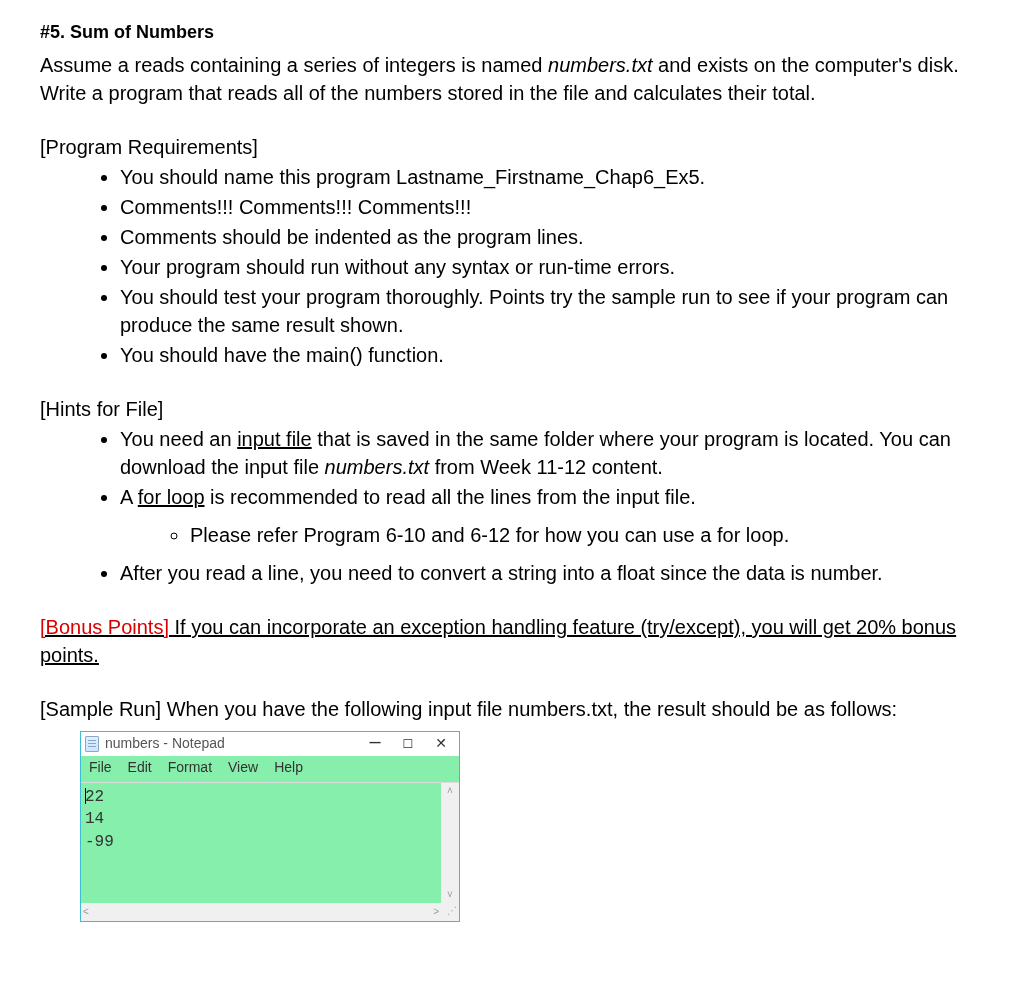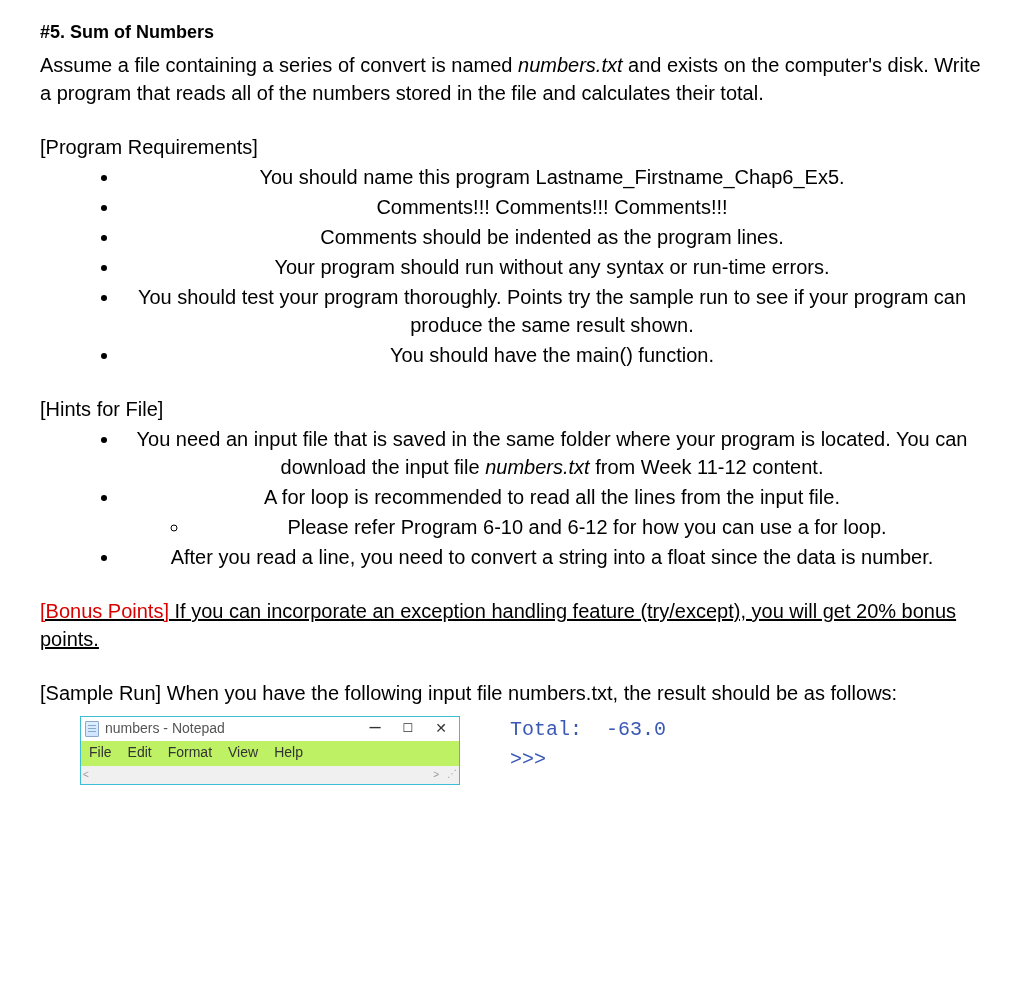--- a/index.html
+++ b/index.html
@@ -15,48 +15,48 @@
     }
     h2 {
       font-size: 18px;
       font-weight: bold;
       margin: 0 0 6px 0;
     }
     .description {
       margin: 0 0 26px 0;
     }
     .italic { font-style: italic; }
-    .underline { }
+    .underline { text-decoration: underline; }
     .section-label { margin: 0 0 2px 0; }
     ul.req-list {
       margin: 0 0 26px 0;
       padding-left: 80px;
       list-style: disc;
     }
-    ul.req-list li { margin: 2px 0; text-align: center; }
+    ul.req-list li { margin: 2px 0; }
     ul.sub-list {
       list-style: circle;
-      margin: 2px 0;
+      margin: 10px 0;
       padding-left: 70px;
     }
     .bonus-label { color: #d90000; }
     .bonus-block { margin: 0 0 26px 0; text-decoration: underline; }
     .sample-label { margin: 0 0 8px 0; }
 
     
     .sample-area {
       display: flex;
       align-items: flex-end;
       gap: 50px;
       margin-left: 40px;
     }
     .notepad-window {
       width: 380px;
       border: 1px solid #3dbcd4;
-      background: #bef264;
+      background: #86efac;
       font-size: 14px;
       color: #333;
     }
     .titlebar {
       display: flex;
       align-items: center;
       height: 24px;
       background: #fff;
       padding: 0 4px;
     }
@@ -154,21 +154,21 @@
       margin-bottom: 10px;
     }
     .py-output .label { white-space: pre; }
   </style>
 </head>
 <body>
 
 <h2>#5. Sum of Numbers</h2>
 
 <p class="description">
-  <span>Assume a file containing a series of convert is named </span><span class="italic">numbers.txt</span><span> and exists on the computer's disk. Write a program that reads all of the numbers stored in the file and calculates their total.</span>
+  <span>Assume a reads containing a series of integers is named </span><span class="italic">numbers.txt</span><span> and exists on the computer's disk. Write a program that reads all of the numbers stored in the file and calculates their total.</span>
 </p>
 
 <p class="section-label">[Program Requirements]</p>
 <ul class="req-list">
   <li>You should name this program Lastname_Firstname_Chap6_Ex5.</li>
   <li>Comments!!! Comments!!! Comments!!!</li>
   <li>Comments should be indented as the program lines.</li>
   <li>Your program should run without any syntax or run-time errors.</li>
   <li>You should test your program thoroughly. Points try the sample run to see if your program can produce the same result shown.</li>
   <li>You should have the main() function.</li>
@@ -205,26 +205,31 @@
         <span class="win-btn win-close">✕</span>
       </div>
     </div>
     <div class="menubar">
       <span>File</span>
       <span>Edit</span>
       <span>Format</span>
       <span>View</span>
       <span>Help</span>
     </div>
+    <div class="notepad-body">
+      <div class="notepad-text"><span class="caret"></span><span>22</span>
+<span>14</span>
+<span>-99</span></div>
+      <div class="vscroll">
+        <span class="arrow">˄</span>
+        <span class="arrow">˅</span>
+      </div>
+    </div>
     <div class="bottom-row">
       <div class="hscroll">
         <span>˂</span>
         <span>˃</span>
       </div>
       <div class="resize-grip">⋰</div>
     </div>
   </div>
 
-  <div class="py-output">
-    <div class="label">Total:  -63.0</div>
-    <div>&gt;&gt;&gt;</div>
-  </div>
 </div>
 
 </body></html>

